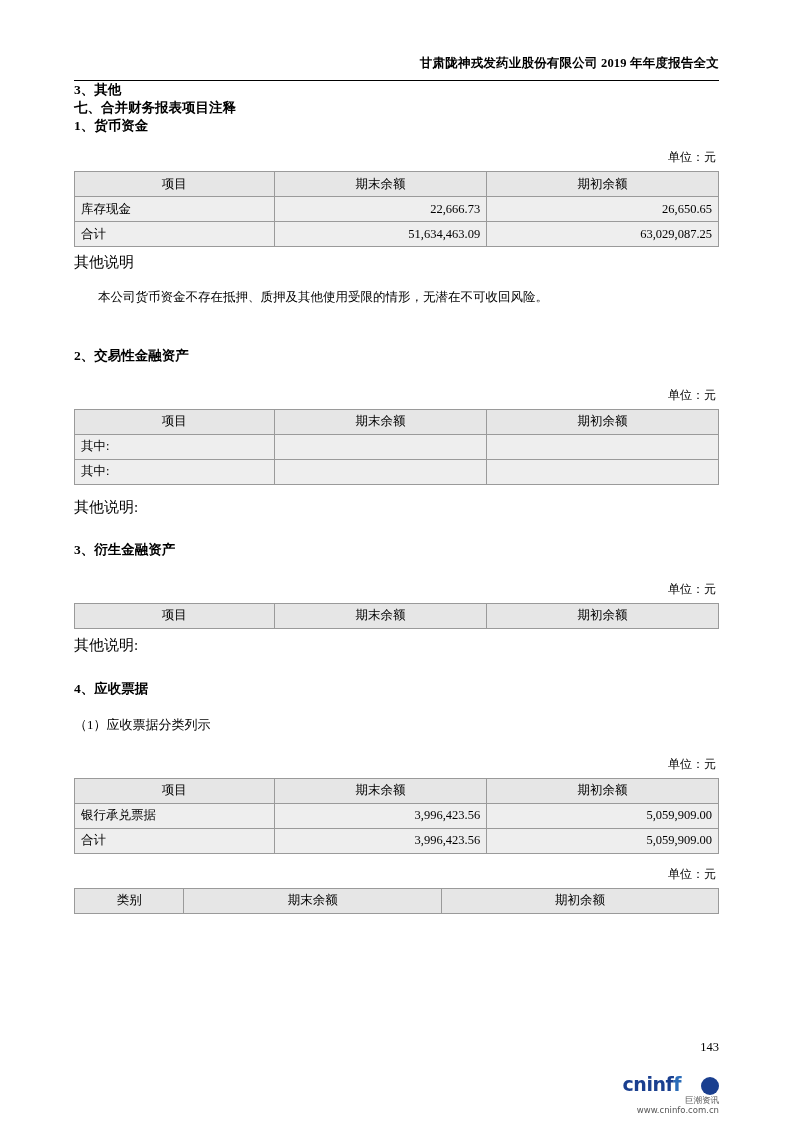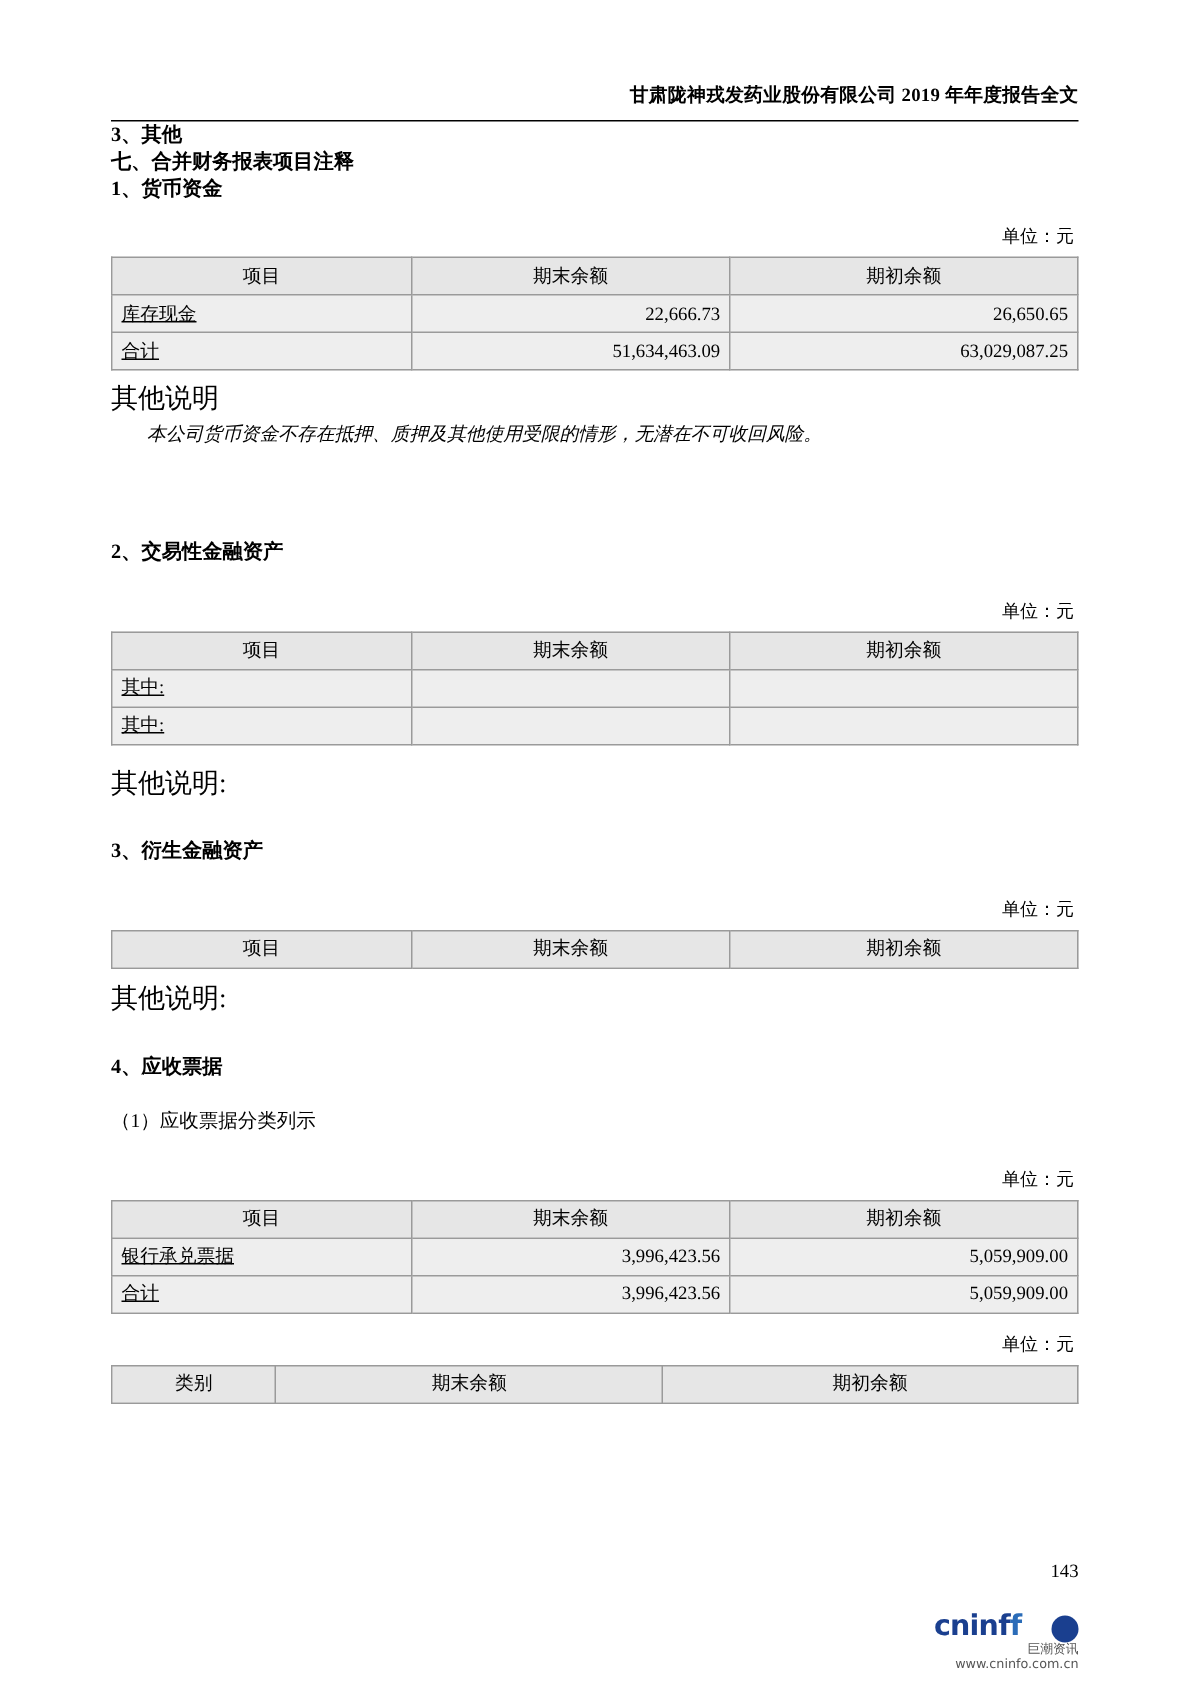--- a/index.html
+++ b/index.html
@@ -66,40 +66,38 @@
     box-sizing: border-box;
   }
   table.fin th {
     background: #e6e6e6;
     font-weight: normal;
     text-align: center;
   }
   table.fin td.lbl {
     background: #eeeeee;
     text-align: left;
-    text-decoration: underline;
   }
   table.fin td.num {
     text-align: right;
     background: #eeeeee;
     font-family: "Liberation Serif", "DejaVu Serif", serif;
   }
   table.fin td.blank {
     background: #eeeeee;
   }
   .note {
-    font-size: 18px;
+    font-size: 15px;
     margin-top: 6px;
   }
   .note-indent {
     font-size: 12.5px;
-    margin-top: 3px;
+    margin-top: 16px;
     text-indent: 24px;
     line-height: 1.5;
-    font-style: italic;
   }
   .sub-title2 {
     font-size: 13px;
     margin-top: 18px;
   }
   .pageno {
     position: absolute;
     right: 74px;
     top: 1040px;
     font-size: 12.5px;
@@ -185,21 +183,21 @@
         <td class="lbl">合计</td>
         <td class="num">51,634,463.09</td>
         <td class="num">63,029,087.25</td>
       </tr>
     </tbody>
   </table>
 
   <div class="note">其他说明</div>
   <div class="note-indent">本公司货币资金不存在抵押、质押及其他使用受限的情形，无潜在不可收回风险。</div>
 
-  <h3 class="sec" style="margin-top:60px">2、交易性金融资产</h3>
+  <h3 class="sec" style="margin-top:40px">2、交易性金融资产</h3>
 
   <div class="unit-line" style="margin-top:22px">单位：元</div>
 
   <table class="fin">
     <colgroup>
         <col style="width:31%">
         <col style="width:33%">
         <col style="width:36%">
       </colgroup>
     <thead>

